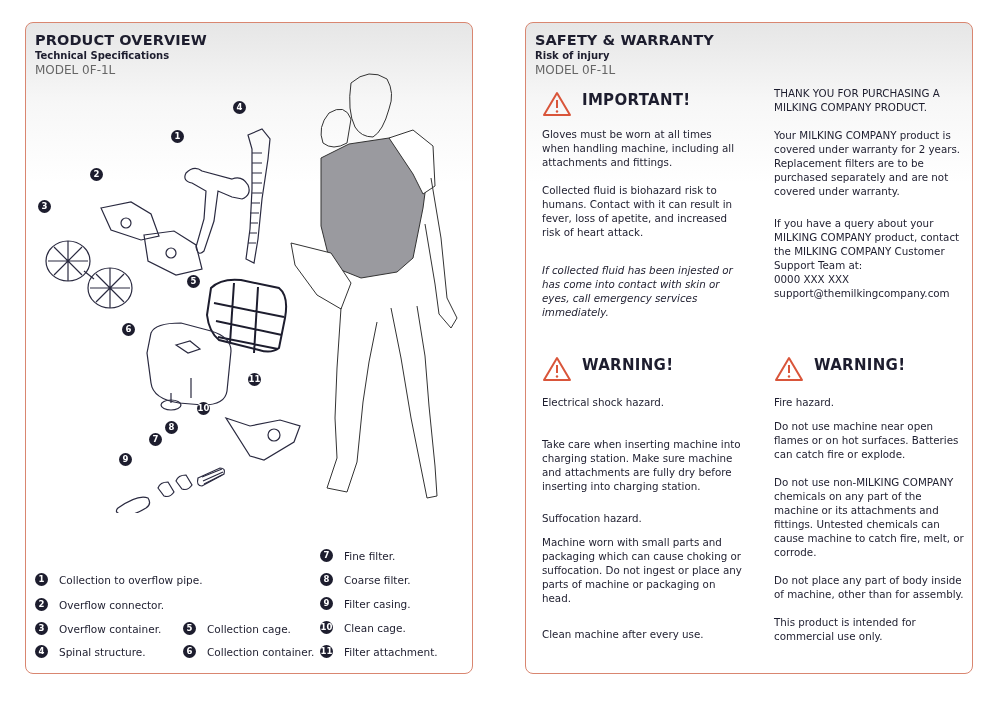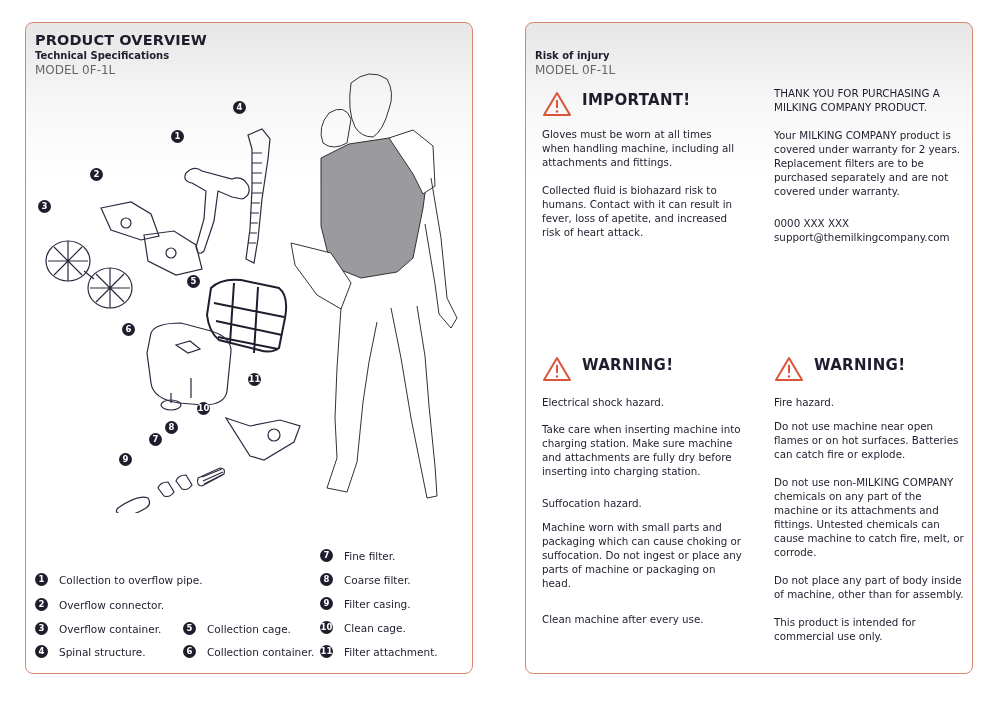--- a/index.html
+++ b/index.html
@@ -144,53 +144,56 @@
       <span class="num">10</span>
       <span>Clean cage.</span>
     </div>
   <div class="legend-item" style="left:294px;top:622px">
       <span class="num">11</span>
       <span>Filter attachment.</span>
     </div>
 </div>
 
 <div class="panel" id="right-panel">
+  <div class="title">SAFETY &amp; WARRANTY</div>
   <div class="subtitle">Risk of injury</div>
   <div class="model">MODEL 0F-1L</div>
 
   <div class="alert-head" style="left:16px;top:68px">
     <svg width="30" height="26" viewBox="0 0 30 26">
       <path d="M15 2 L28 24 L2 24 Z" fill="none" stroke="#d9553a" stroke-width="2" stroke-linejoin="round"></path>
       <path d="M15 9 L15 17" stroke="#d9553a" stroke-width="2"></path>
       <circle cx="15" cy="20.5" r="1.2" fill="#d9553a"></circle>
     </svg>
     <span class="label">IMPORTANT!</span>
   </div>
   <div class="section" style="left:16px;top:104px;width:200px">
     <p>Gloves must be worn at all times when handling machine, including all attachments and fittings.</p>
     <p style="margin-bottom:24px">Collected fluid is biohazard risk to humans. Contact with it can result in fever, loss of apetite, and increased risk of heart attack.</p>
+    <p class="italic">If collected fluid has been injested or has come into contact with skin or eyes, call emergency services immediately.</p>
   </div>
 
   <div class="section" style="left:248px;top:63px;width:192px">
     <p>THANK YOU FOR PURCHASING A MILKING COMPANY PRODUCT.</p>
     <p style="margin-bottom:18px">Your MILKING COMPANY product is covered under warranty for 2 years. Replacement filters are to be purchased separately and are not covered under warranty.</p>
+    <p style="margin:0">If you have a query about your MILKING COMPANY product, contact the MILKING COMPANY Customer Support Team at:</p>
     <div>0000 XXX XXX</div>
     <div>support@themilkingcompany.com</div>
   </div>
 
   <div class="alert-head" style="left:16px;top:333px">
     <svg width="30" height="26" viewBox="0 0 30 26">
       <path d="M15 2 L28 24 L2 24 Z" fill="none" stroke="#d9553a" stroke-width="2" stroke-linejoin="round"></path>
       <path d="M15 9 L15 17" stroke="#d9553a" stroke-width="2"></path>
       <circle cx="15" cy="20.5" r="1.2" fill="#d9553a"></circle>
     </svg>
     <span class="label">WARNING!</span>
   </div>
   <div class="section" style="left:16px;top:372px;width:200px">
-    <p style="margin-bottom:13px">Electrical shock hazard.</p>
+    <p style="margin-bottom:28px">Electrical shock hazard.</p>
     <p style="margin-bottom:18px">Take care when inserting machine into charging station. Make sure machine and attachments are fully dry before inserting into charging station.</p>
     <p style="margin-bottom:10px">Suffocation hazard.</p>
     <p style="margin-bottom:22px">Machine worn with small parts and packaging which can cause choking or suffocation. Do not ingest or place any parts of machine or packaging on head.</p>
     <p>Clean machine after every use.</p>
   </div>
 
   <div class="alert-head" style="left:248px;top:333px">
     <svg width="30" height="26" viewBox="0 0 30 26">
       <path d="M15 2 L28 24 L2 24 Z" fill="none" stroke="#d9553a" stroke-width="2" stroke-linejoin="round"></path>
       <path d="M15 9 L15 17" stroke="#d9553a" stroke-width="2"></path>

